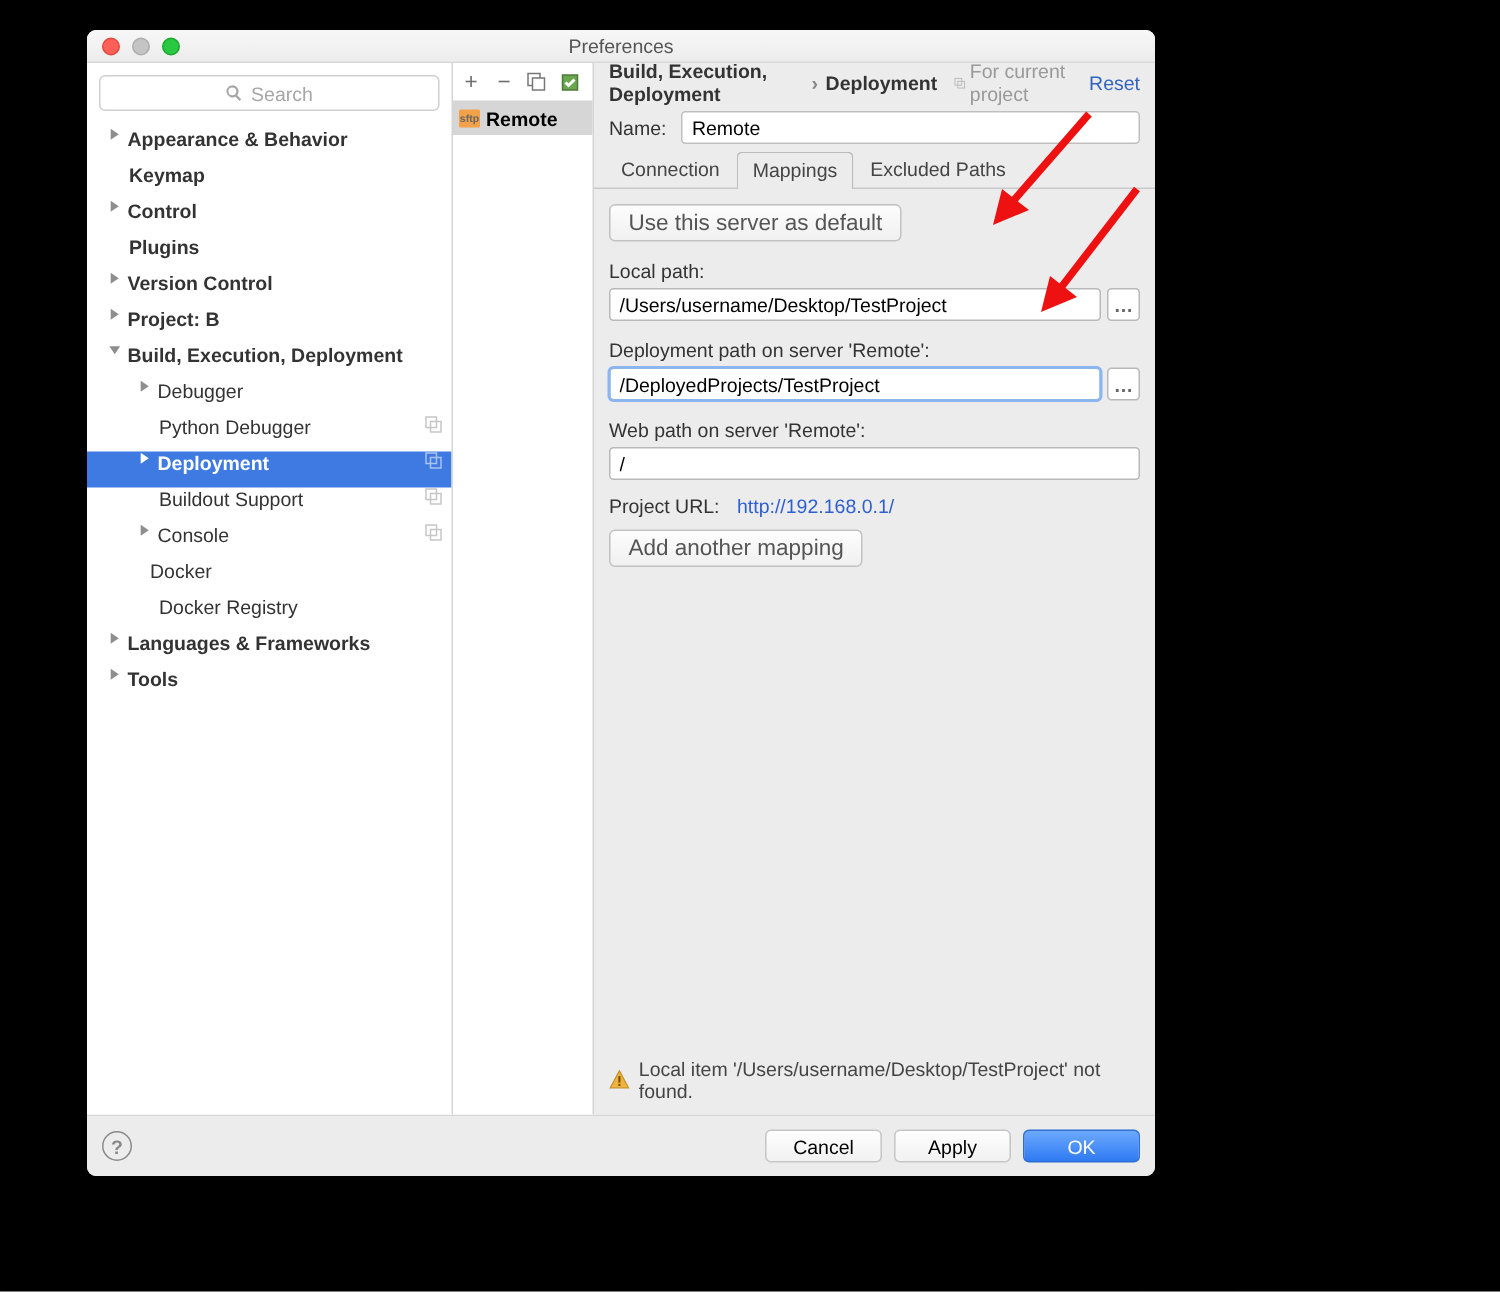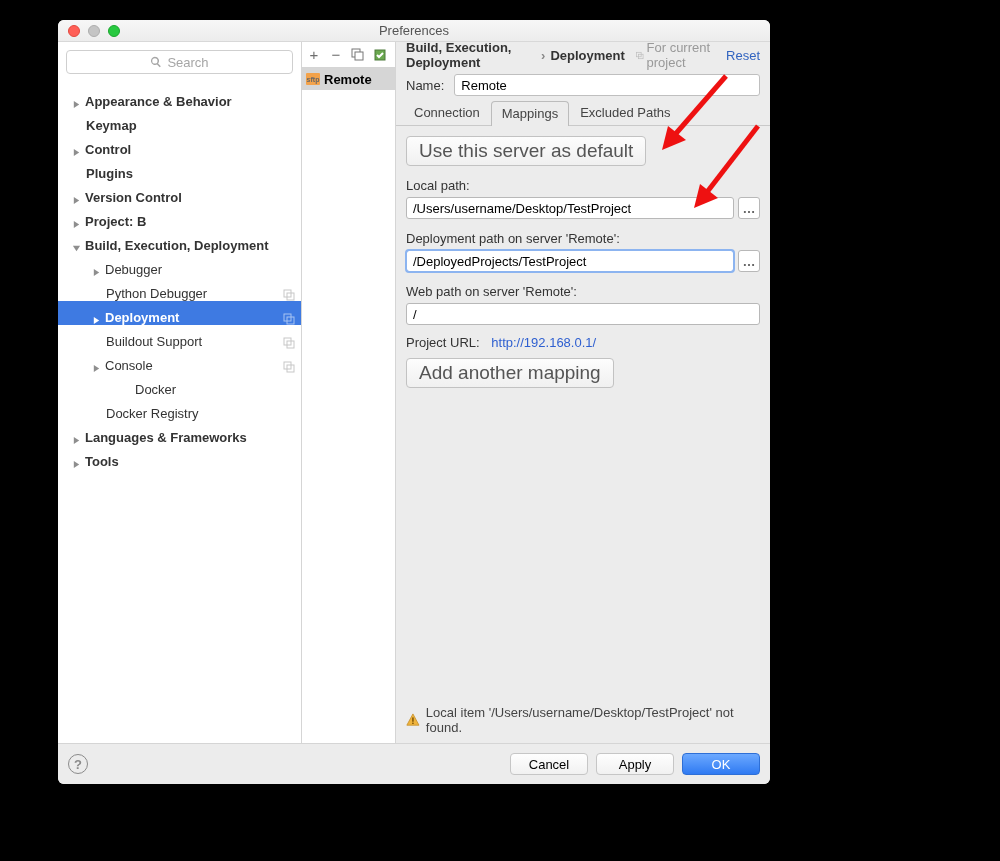--- a/index.html
+++ b/index.html
@@ -10,21 +10,21 @@
 .dot{width:12px;height:12px;border-radius:50%}
 .dot.r{background:#ff5f57;border:1px solid #e1493f}
 .dot.y{background:#c4c4c4;border:1px solid #adadad}
 .dot.g{background:#28c940;border:1px solid #1ba62e}
 .title{position:absolute;left:0;right:0;text-align:center;color:#555;font-size:13px}
 .body{flex:1;display:flex;border-bottom:1px solid #d5d5d5;background:#fff;min-height:0}
 .sidebar{width:244px;border-right:1px solid #d5d5d5;background:#fff;display:flex;flex-direction:column}
 .search{margin:8px;height:24px;background:#fff;border:1px solid #cfcfcf;border-radius:4px;display:flex;align-items:center;justify-content:center;color:#a6a6a6;font-size:13px;gap:5px}
 .search svg{width:12px;height:12px;fill:#a6a6a6}
 .tree{flex:1;overflow:auto;padding-top:3px}
-.node{display:flex;align-items:flex-end;height:24px;cursor:default;position:relative}
+.node{display:flex;align-items:flex-start;height:24px;cursor:default;position:relative}
 .node .arrow{width:9px;height:9px;margin-right:4px}
 .node.bold{font-weight:bold}
 .node .lbl{color:#333;white-space:nowrap}
 .node.active{background:#3e7ae2}
 .node.active .lbl{color:#fff;font-weight:bold}
 .node.active .arrow path{fill:#fff}
 .arrow path{fill:#8e8e8e}
 .copy-icon{position:absolute;right:6px;width:12px;height:12px;opacity:.55}
 .node.active .copy-icon rect{stroke:#fff}
 .middle{width:94px;border-right:1px solid #d5d5d5;background:#fff;display:flex;flex-direction:column}
@@ -37,21 +37,21 @@
 .breadcrumb .sep{color:#888}
 .breadcrumb .scope{font-weight:normal;font-size:12px;color:#999;margin-left:6px;display:flex;align-items:center;gap:3px}
 .reset{margin-left:auto;color:#3264c0;font-weight:normal;cursor:default}
 .name-row{display:flex;align-items:center;padding:6px 10px 4px;gap:10px}
 .name-row label{color:#333}
 .name-row input{flex:1;height:22px;border:1px solid #bfbfbf;border-radius:3px;padding:0 6px;background:#fff;max-width:470px}
 .tabs{display:flex;align-items:flex-end;padding-left:7px;height:26px;border-bottom:1px solid #c9c9c9;gap:0}
 .tab{padding:4px 10px 5px;color:#444;position:relative;cursor:default;border:1px solid transparent;border-bottom:none;border-radius:4px 4px 0 0}
 .tab.active{background:#ececec;border-color:#bcbcbc;top:1px}
 .form{padding:10px;position:relative;flex:1}
-.btn{background:linear-gradient(#fdfdfd,#f0f0f0);border:1px solid #c2c2c2;border-radius:4px;padding:3px 12px;color:#555;cursor:default;font-size:19px}
+.btn{background:linear-gradient(#fdfdfd,#f0f0f0);border:1px solid #c2c2c2;border-radius:4px;padding:3px 12px;color:#555;cursor:default;font-size:15px}
 .fld-label{color:#333;margin-top:12px;margin-bottom:4px;display:block}
 .fld-row{display:flex;gap:4px;align-items:center}
 .fld-row input{flex:1;height:22px;border:1px solid #b8b8b8;border-radius:3px;padding:0 6px;background:#fff}
 .fld-row input.focused{outline:2px solid #8cb4f0;outline-offset:-1px;border-color:#8cb4f0}
 .ellip{width:22px;height:22px;border:1px solid #b8b8b8;border-radius:3px;background:#fff;display:flex;align-items:center;justify-content:center;font-weight:bold;color:#666;cursor:default}
 .url-row{margin-top:10px;color:#333}
 .url-row a{color:#2e5fd0;text-decoration:none;margin-left:8px}
 .add-map{margin-top:8px}
 .warn{position:absolute;bottom:8px;left:10px;display:flex;align-items:center;gap:6px;color:#444;font-size:13px}
 .warn svg{width:14px;height:14px}
@@ -155,21 +155,21 @@
         <div class="node" style="padding-left:34px">
             <svg class="arrow" viewBox="0 0 10 10">
               <path d="M2 1l6 4-6 4z"></path>
             </svg>
             <span class="lbl">Console</span>
             <svg class="copy-icon" viewBox="0 0 12 12">
               <rect x="1" y="1" width="7" height="7" fill="none" stroke="#999"></rect>
               <rect x="4" y="4" width="7" height="7" fill="none" stroke="#999"></rect>
             </svg>
           </div>
-        <div class="node" style="padding-left:77px">
+        <div class="node" style="padding-left:42px">
             <span class="lbl">Docker</span>
           </div>
         <div class="node" style="padding-left:48px">
             <span class="lbl">Docker Registry</span>
           </div>
         <div class="node bold" style="padding-left:14px">
             <svg class="arrow" viewBox="0 0 10 10">
               <path d="M2 1l6 4-6 4z"></path>
             </svg>
             <span class="lbl">Languages &amp; Frameworks</span>

